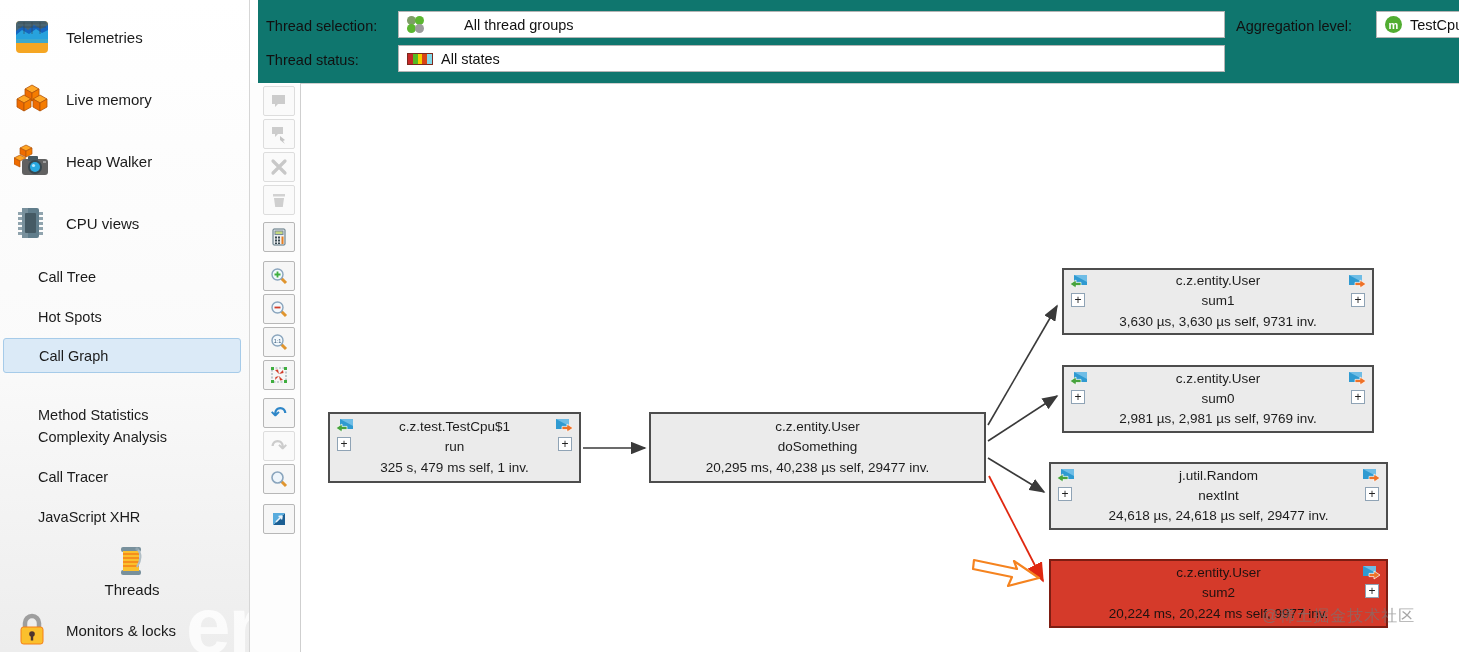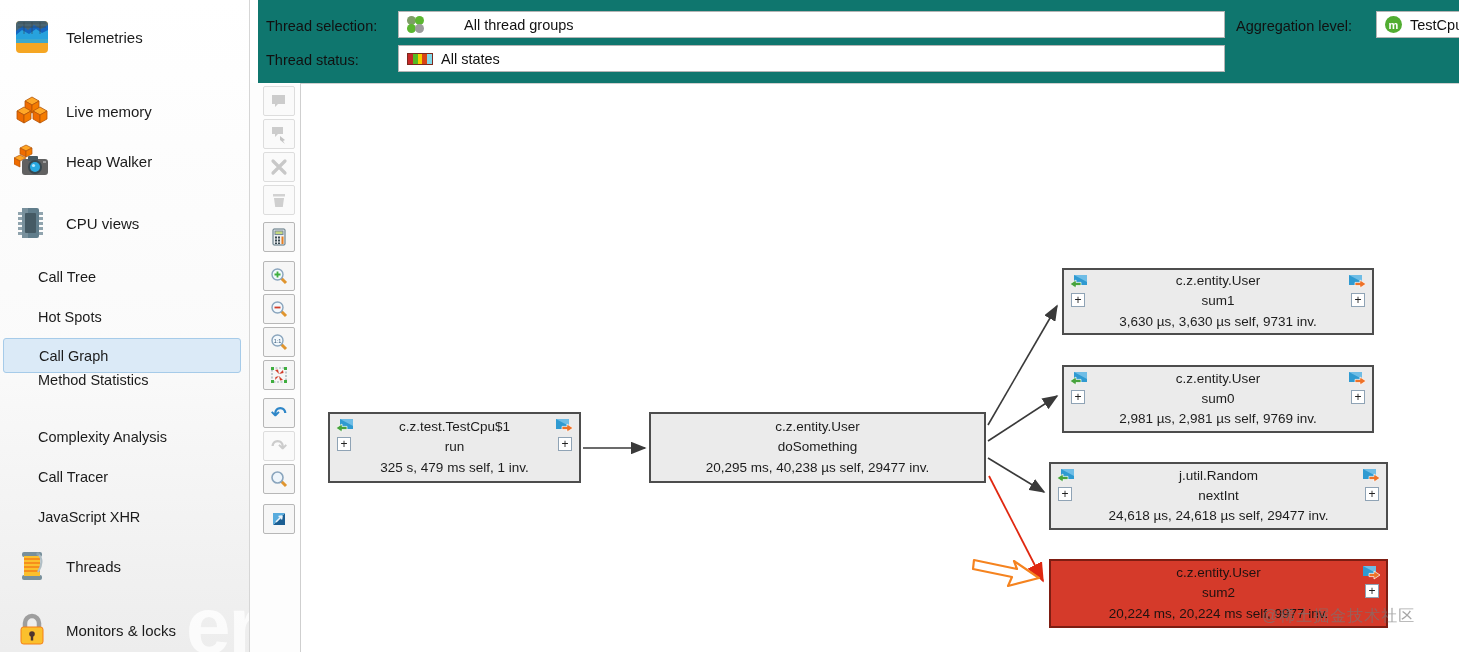--- a/index.html
+++ b/index.html
@@ -67,21 +67,21 @@
             <rect x="2" y="2" width="32" height="32" rx="4" fill="#f5a623"></rect>
             <rect x="2" y="2" width="32" height="14" rx="4" fill="#4a6572"></rect>
             <path d="M2 12 L9 7 L14 11 L20 6 L27 10 L34 6 L34 20 L2 20 Z" fill="#1565c0"></path>
             <path d="M2 16 L8 11 L15 15 L22 10 L28 14 L34 11 L34 24 L2 24 Z" fill="#29a8e0" opacity="0.9"></path>
             <path d="M4 4 h28 M4 8 h28 M10 3 v12 M18 3 v12 M26 3 v12" stroke="#37474f" stroke-width="1" fill="none" opacity="0.6"></path>
           </svg>
       </span>
       <span class="lbl">Telemetries</span>
     </div>
 
-    <div class="side-item" style="top:86px;height:50px;">
+    <div class="side-item" style="top:74px;height:50px;">
       <span class="icn">
         <svg width="36" height="36" viewBox="0 0 36 36">
             <g stroke="#b35309" stroke-width="0.8">
               <polygon points="18,4 25,8 18,12 11,8" fill="#ffa726"></polygon>
               <polygon points="11,8 18,12 18,20 11,16" fill="#ef6c00"></polygon>
               <polygon points="25,8 25,16 18,20 18,12" fill="#f57c00"></polygon>
               <polygon points="10,14 17,18 10,22 3,18" fill="#ffa726"></polygon>
               <polygon points="3,18 10,22 10,30 3,26" fill="#ef6c00"></polygon>
               <polygon points="17,18 17,26 10,30 10,22" fill="#f57c00"></polygon>
               <polygon points="26,14 33,18 26,22 19,18" fill="#ffa726"></polygon>
@@ -139,34 +139,34 @@
 
     <div class="sub-item" style="top:301px;">
       <span class="lbl">Hot Spots</span>
       </div>
     <div class="sub-item" style="top:261px;">
       <span class="lbl">Call Tree</span>
       </div>
     <div class="sub-item selected" style="top:338px;">
       <span class="lbl">Call Graph</span>
       </div>
-    <div class="sub-item" style="top:364px;">
+    <div class="sub-item" style="top:399px;">
       <span class="lbl">Method Statistics</span>
       </div>
     <div class="sub-item" style="top:461px;">
       <span class="lbl">Call Tracer</span>
       </div>
     <div class="sub-item" style="top:421px;">
       <span class="lbl">Complexity Analysis</span>
       </div>
     <div class="sub-item" style="top:501px;">
       <span class="lbl">JavaScript XHR</span>
       </div>
 
-    <div class="side-item" style="top:541px;height:50px;">
+    <div class="side-item" style="top:541px;height:50px;flex-direction:column;">
       <span class="icn">
         <svg width="36" height="36" viewBox="0 0 36 36">
             <rect x="8" y="4" width="20" height="5" rx="2" fill="#78909c"></rect>
             <rect x="8" y="27" width="20" height="5" rx="2" fill="#78909c"></rect>
             <rect x="10" y="8" width="16" height="20" fill="#fbc02d"></rect>
             <g stroke="#f57f17" stroke-width="1.6">
               <path d="M10 11 h16 M10 15 h16 M10 19 h16 M10 23 h16"></path>
             </g>
             <path d="M24 6 C29 10 28 18 24 24" stroke="#b0bec5" stroke-width="2.2" fill="none"></path>
             <circle cx="24" cy="6" r="1.7" fill="#90a4ae"></circle>

